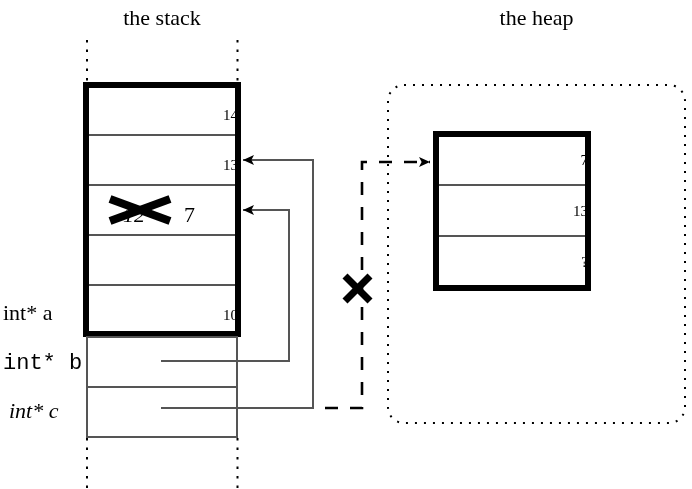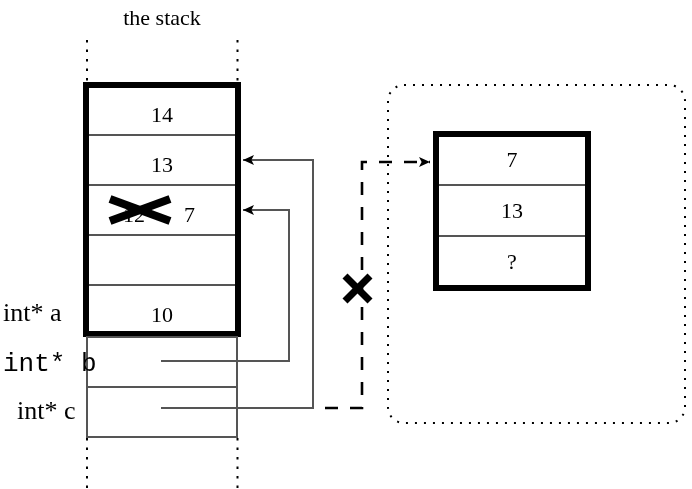--- a/index.html
+++ b/index.html
@@ -31,28 +31,28 @@
   }
   .ttl {
     position: absolute;
     font-size: 22px;
     line-height: 22px;
     white-space: nowrap;
     text-align: center;
   }
   .cellval {
     position: absolute;
-    font-size: 22px;
+    font-size: 15px;
     line-height: 22px;
     white-space: nowrap;
-    text-align: center;
+    text-align: right;
   }
   .varlabel {
     position: absolute;
-    font-size: 26px;
+    font-size: 22px;
     line-height: 22px;
     white-space: nowrap;
   }
   .struck {
     position: absolute;
     font-size: 22px;
     line-height: 22px;
     white-space: nowrap;
   }
 </style>
@@ -118,28 +118,29 @@
       <line x1="439" y1="236" x2="585" y2="236" stroke="#555" stroke-width="2"></line>
     </g>
 
     <g>
       <line x1="110" y1="199" x2="170" y2="221" stroke="#000" stroke-width="8"></line>
       <line x1="170" y1="199" x2="110" y2="221" stroke="#000" stroke-width="8"></line>
     </g>
   </svg>
 
   <div class="ttl" style="left:86px; top:7px; width:152px;">the stack</div>
+  <div class="ttl" style="left:388px; top:7px; width:297px;">the heap</div>
 
   <div class="cellval" style="left:86px; top:104px; width:152px;">14</div>
   <div class="cellval" style="left:86px; top:154px; width:152px;">13</div>
-  <div class="struck" style="left:123px; top:204px;">12</div>
+  <div class="struck" style="left:123px; top:204px;font-style:italic;">12</div>
   <div class="struck" style="left:184px; top:204px;">7</div>
   <div class="cellval" style="left:86px; top:304px; width:152px;">10</div>
 
   <div class="cellval" style="left:436px; top:149px; width:152px;">7</div>
   <div class="cellval" style="left:436px; top:200px; width:152px;">13</div>
   <div class="cellval" style="left:436px; top:251px; width:152px;">?</div>
 
   <div class="varlabel" style="left:3px; top:302px;">int* a</div>
   <div class="varlabel" style="left:3px; top:353px;font-family:Liberation Mono, monospace;">int* b</div>
-  <div class="varlabel" style="left:17px; top:400px;">int* c</div>
+  <div class="varlabel" style="left:9px; top:400px;font-style:italic;">int* c</div>
 
 </div>
 
 </body></html>

